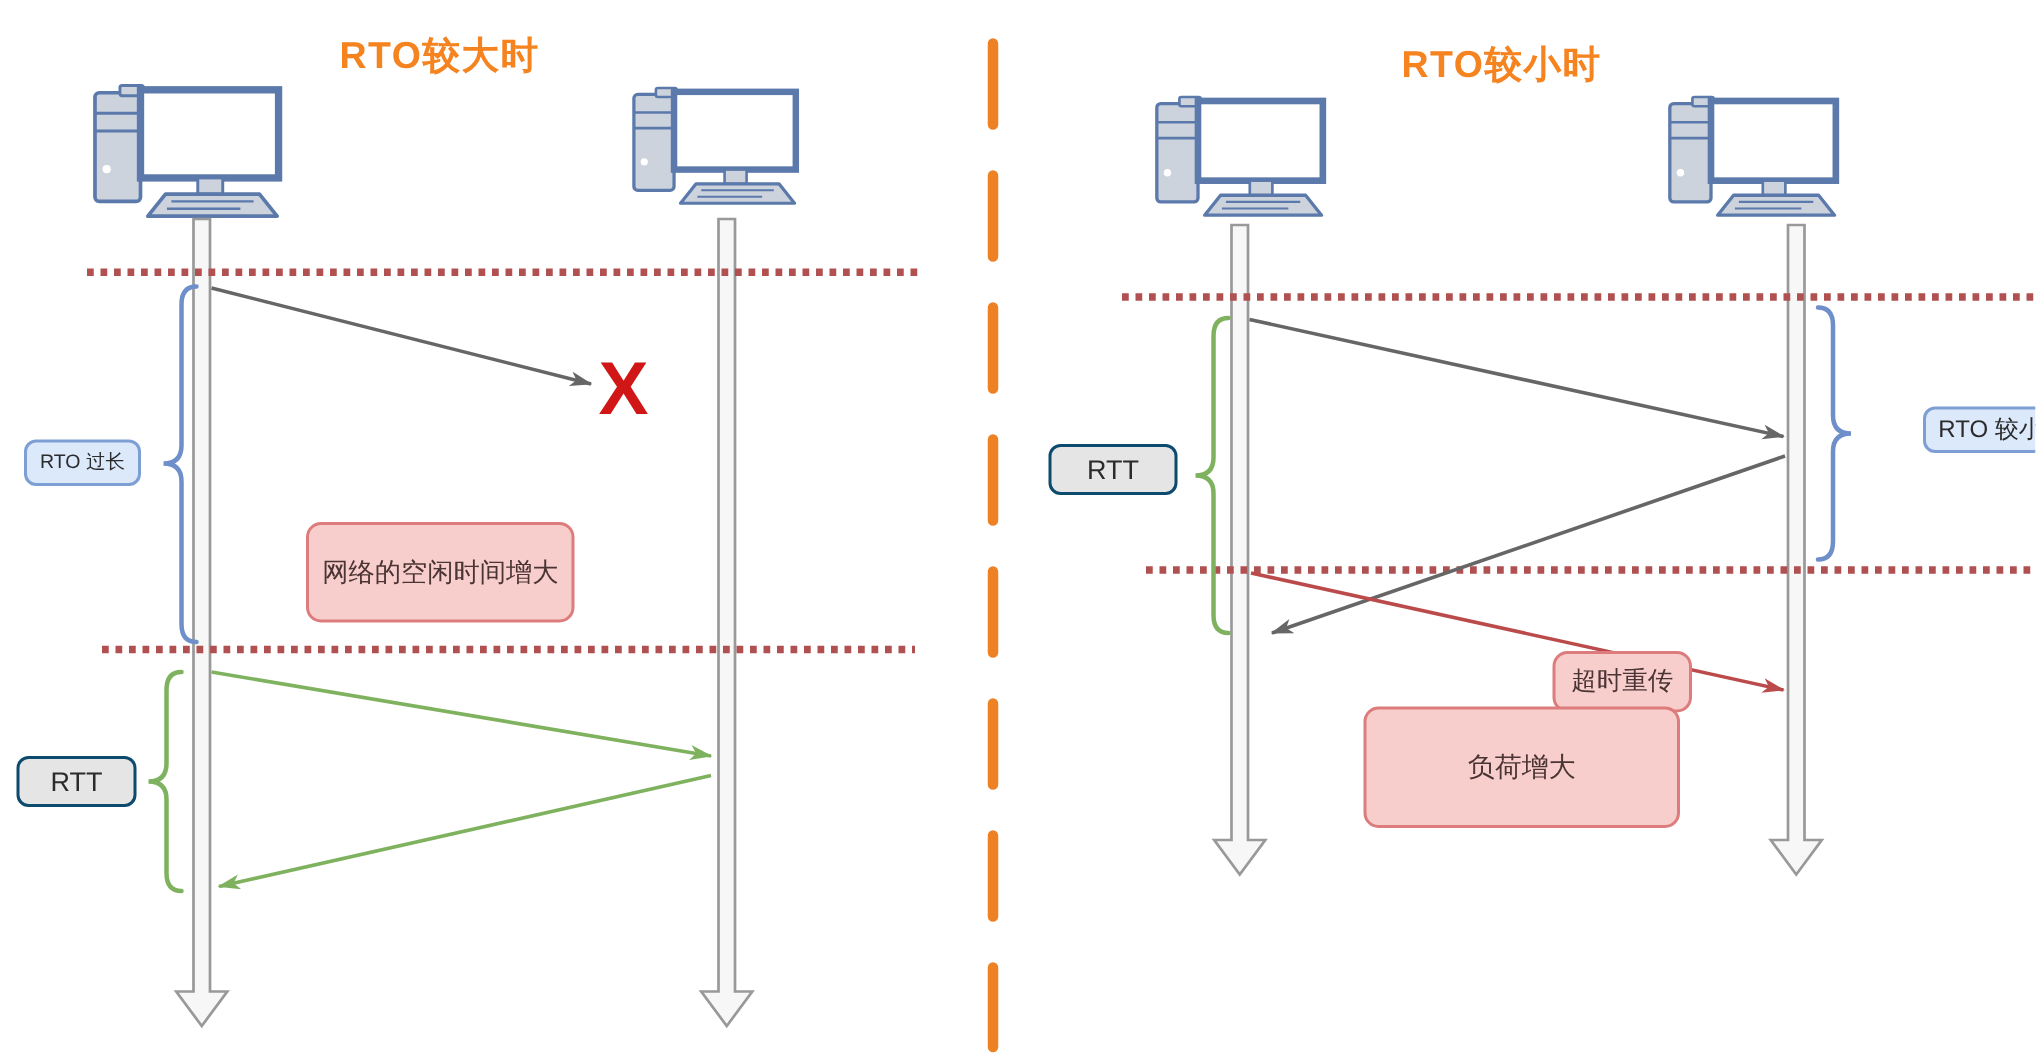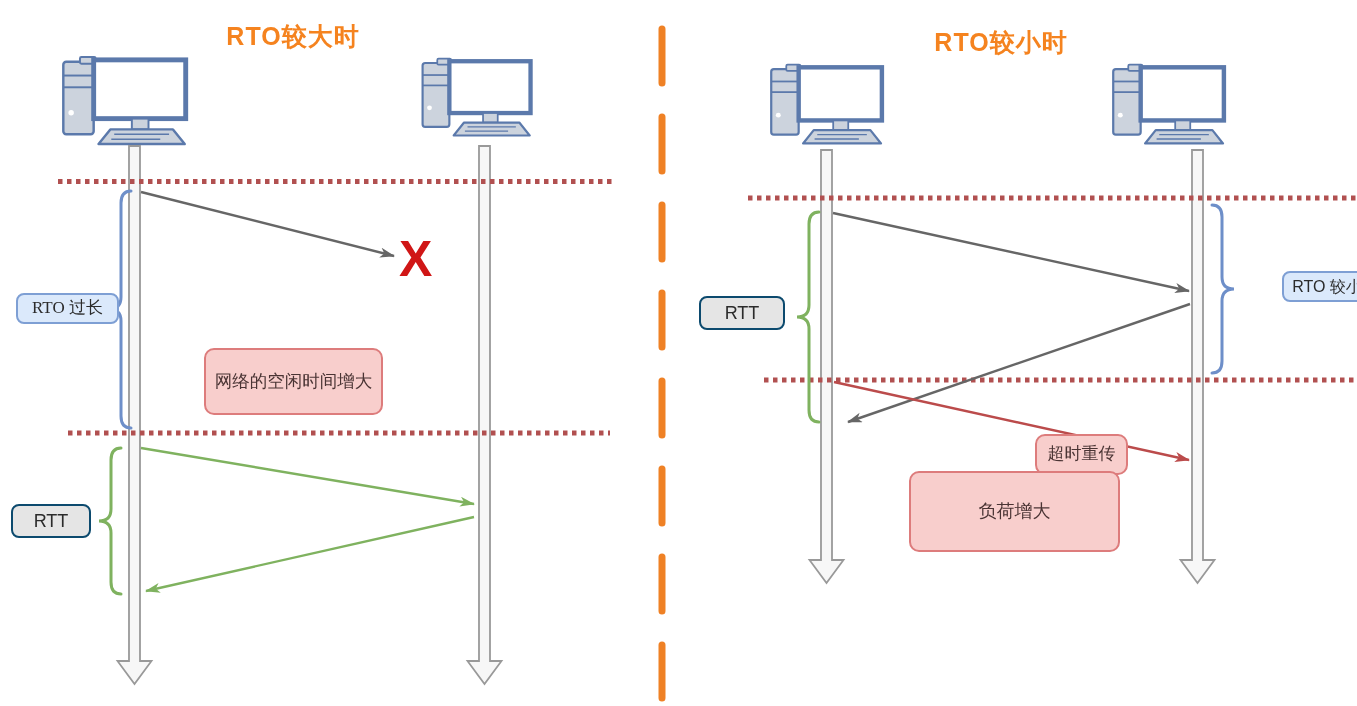--- a/index.html
+++ b/index.html
@@ -88,21 +88,21 @@
 
     <line x1="833" y1="213" x2="1189" y2="291" stroke="#666666" stroke-width="2.4" marker-end="url(#mgray)"></line>
     <line x1="1190" y1="304" x2="848" y2="422" stroke="#666666" stroke-width="2.4" marker-end="url(#mgray)"></line>
     <line x1="834" y1="382" x2="1189" y2="460" stroke="#bb4b4b" stroke-width="2.4" marker-end="url(#mred)"></line>
   </svg>
 
   <div class="overlay">
 
     <div class="panel-title" style="left:163px;top:20px;">RTO较大时</div>
 
-    <div class="badge blue" style="left:16px;top:293px;width:103px;height:31px;font-size:17px;font-family:Liberation Serif, serif;">RTO 过长</div>
+    <div class="badge blue" style="left:16px;top:293px;width:78px;height:31px;font-size:13px;">RTO 过长</div>
 
     <div class="badge pink" style="left:204px;top:300px;width:179px;height:67px;font-size:17.5px;margin-top:48px;">
       <span>网络的空闲时间增大</span>
     </div>
 
     <div class="x-mark" style="left:399px;top:234px;">X</div>
 
     <div class="badge green" style="left:11px;top:504px;width:80px;height:34px;font-size:18px;">RTT</div>
 
     <div class="panel-title" style="left:871px;top:26px;">RTO较小时</div>

